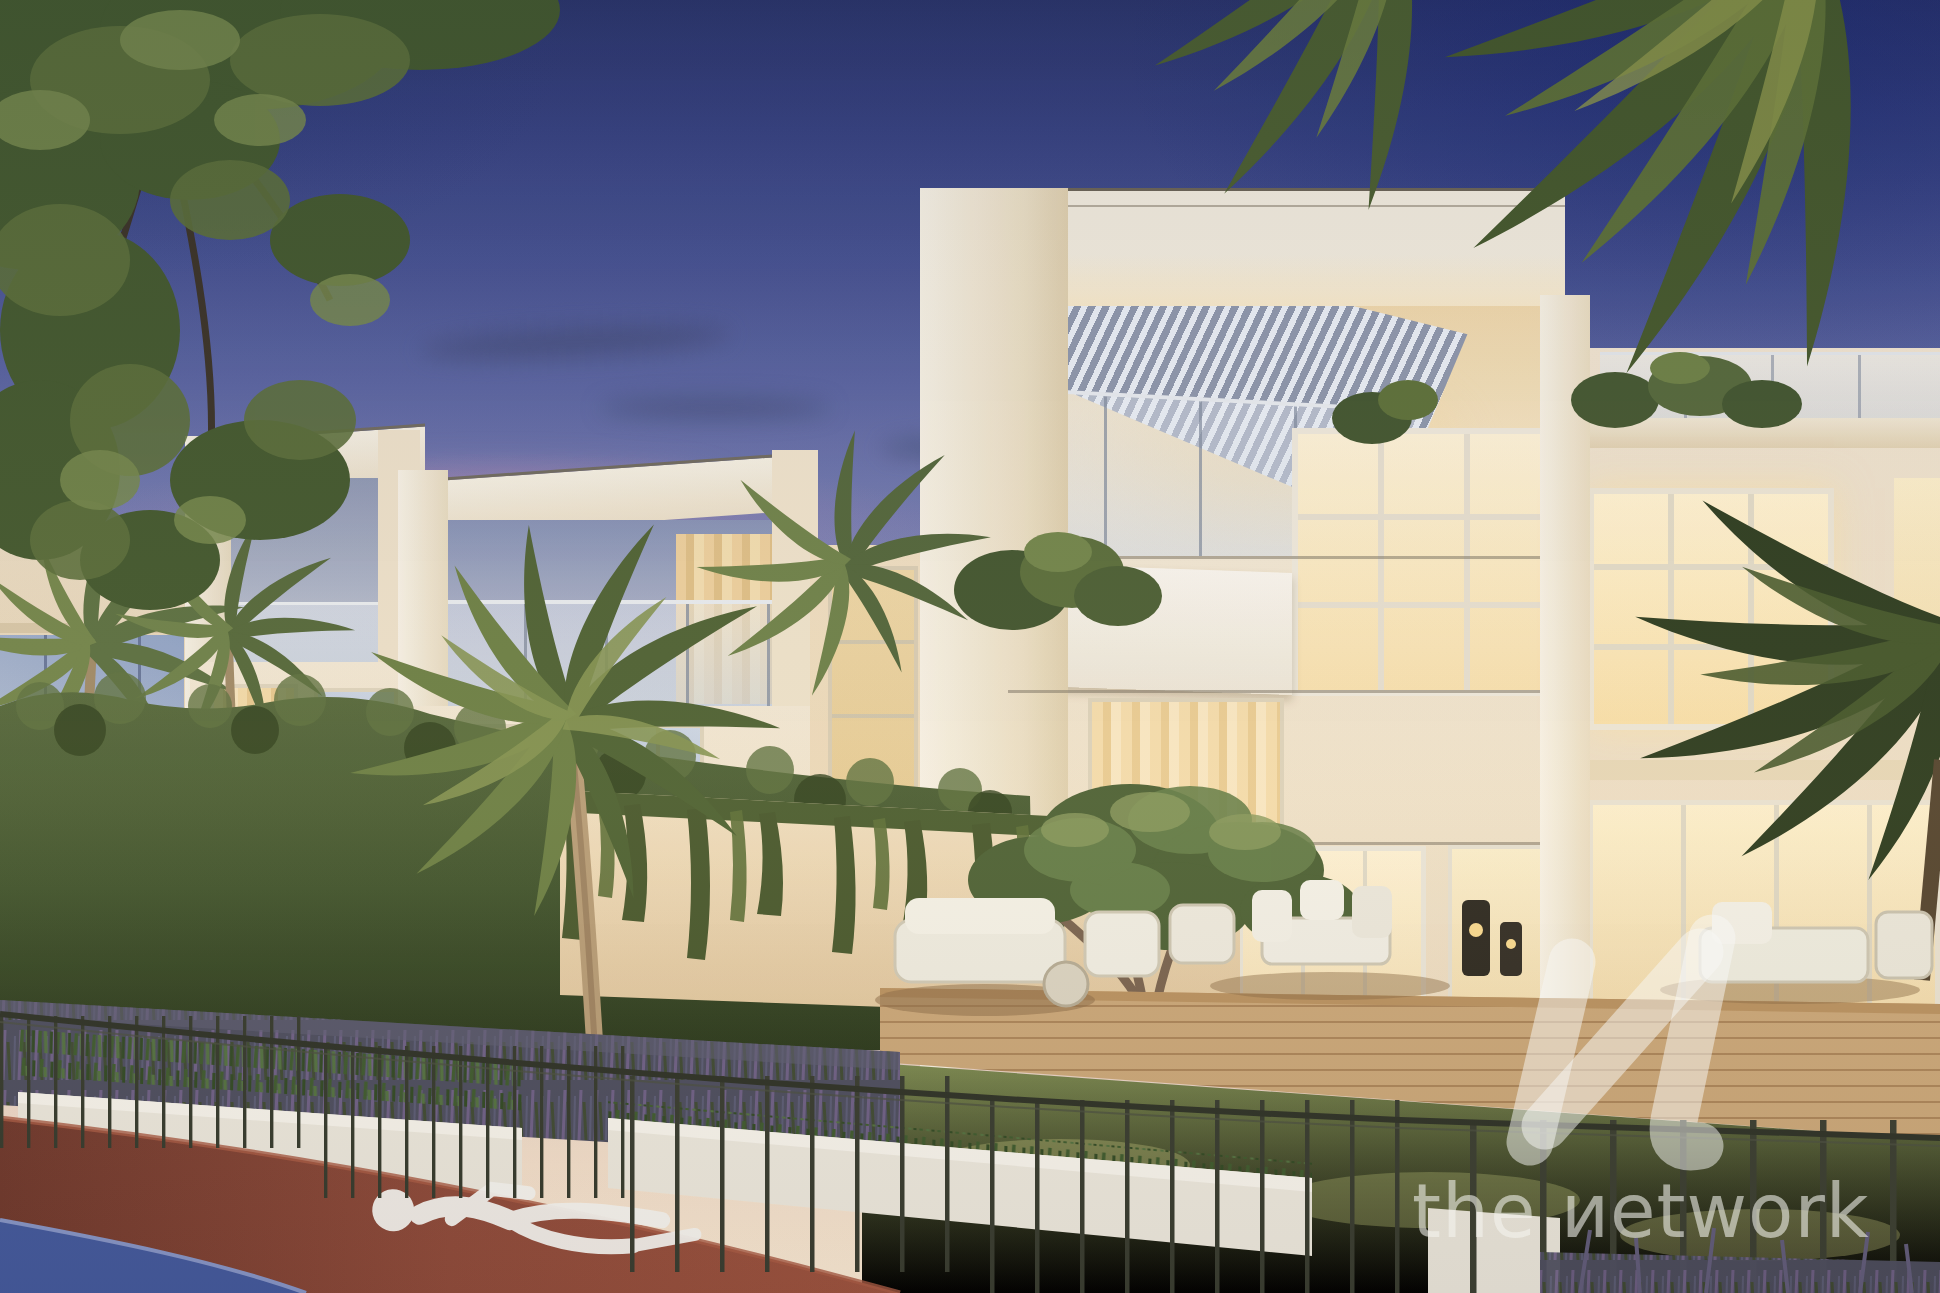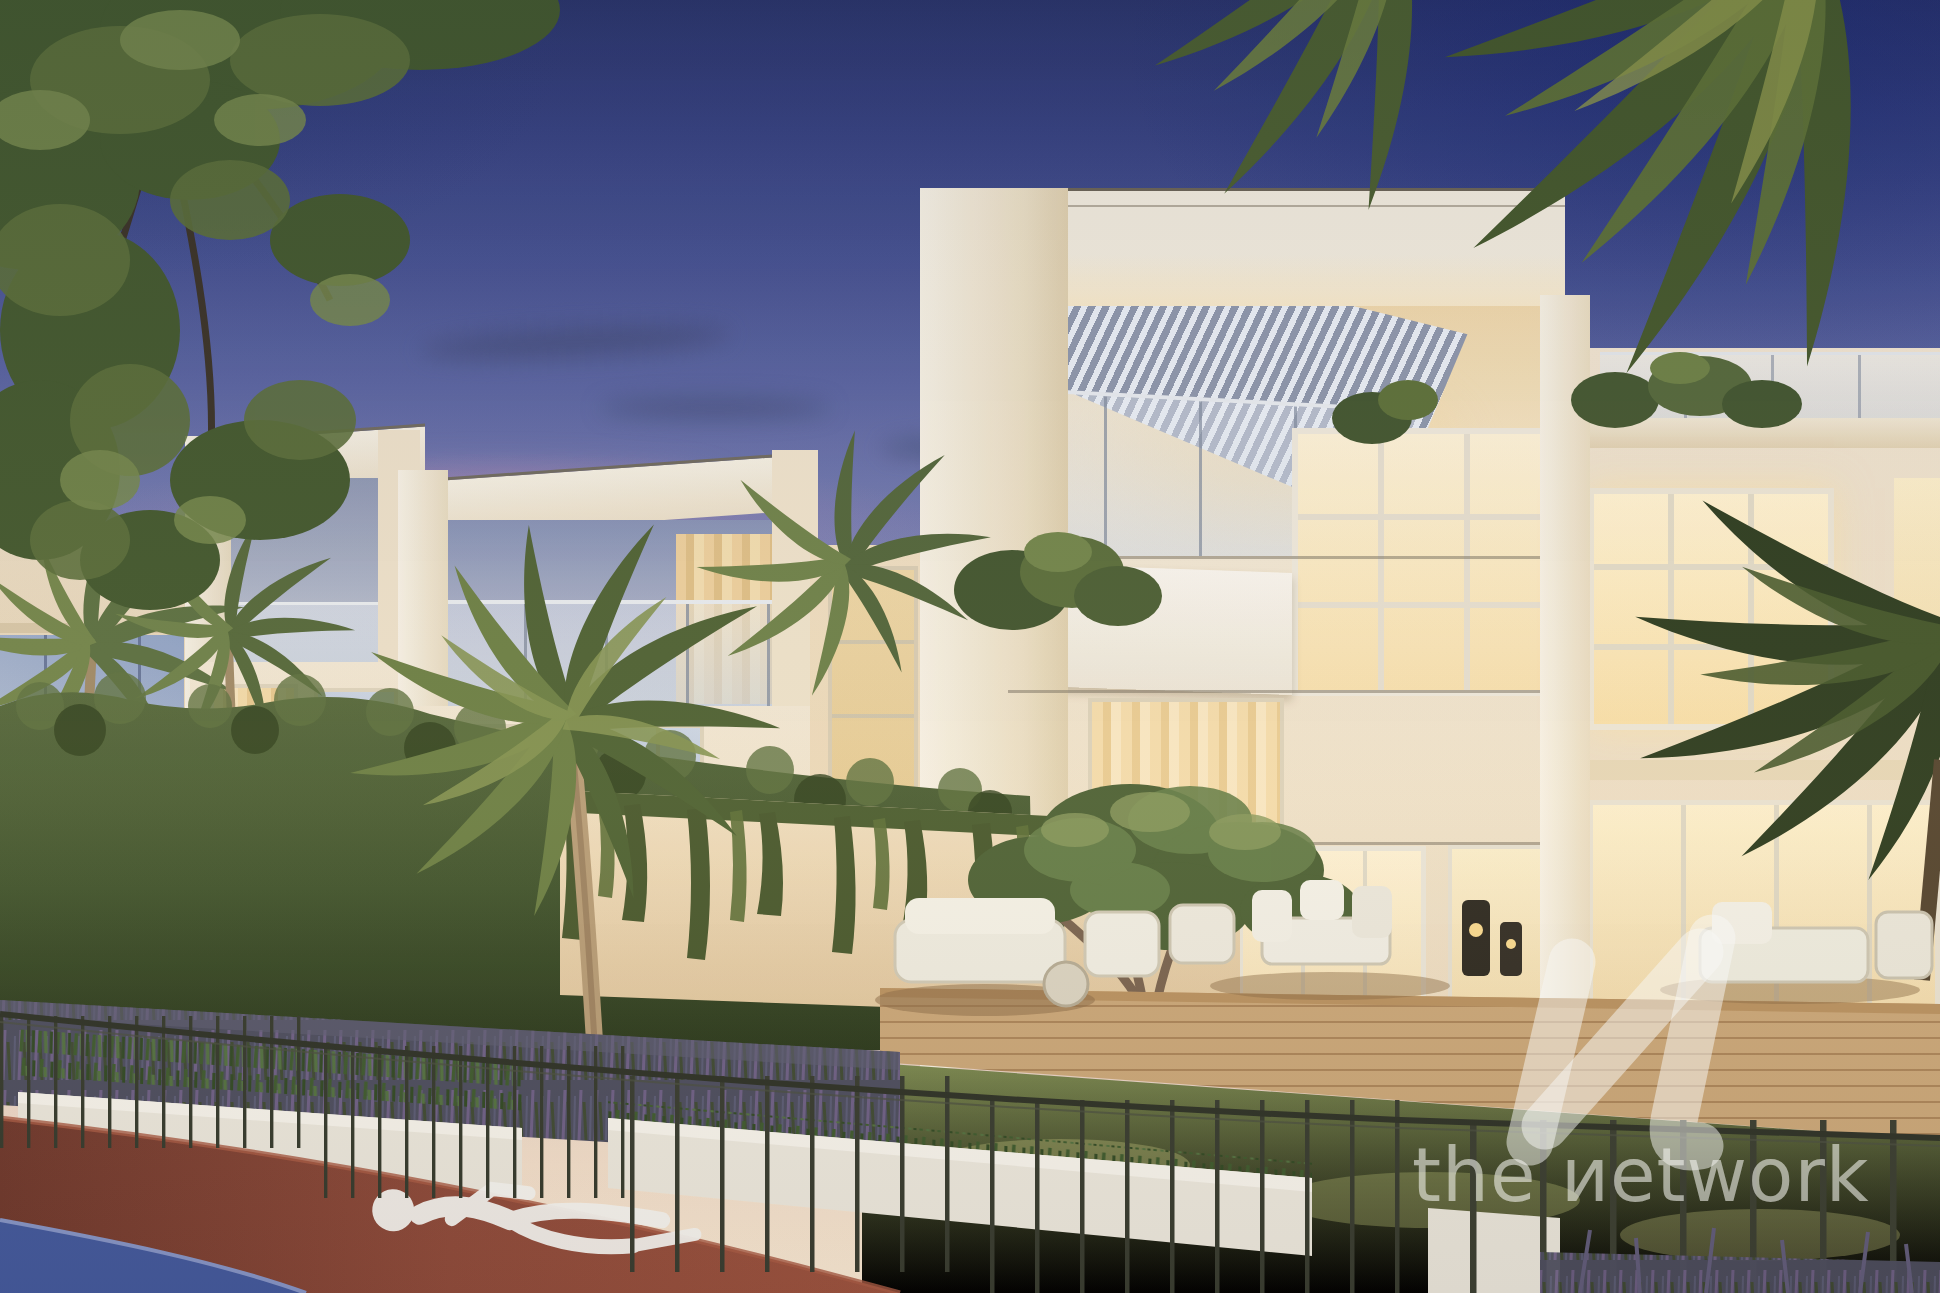--- a/index.html
+++ b/index.html
@@ -126,21 +126,21 @@
      linear-gradient(180deg,#fff2d0,#f8dfa8);box-shadow:0 0 34px rgba(255,226,160,.55);}
   .d-sliver{left:1894px;top:478px;width:46px;height:230px;background:linear-gradient(180deg,#fbedc9,#f2dcab);}
   .d-lowslab{left:1565px;top:760px;width:375px;height:20px;background:#e6d6b6;}
   .d-lowwin{left:1588px;top:800px;width:352px;height:225px;border:5px solid #e8e1d0;
      background:repeating-linear-gradient(90deg,transparent 0 88px,#ded6c2 88px 93px),
      linear-gradient(180deg,#fbeecb,#f1daab);}
 
   svg.layer{left:0;top:0;width:1940px;height:1293px;overflow:visible;}
 
   
-  .wm-text{left:1412px;top:1132px;width:520px;font-size:74px;font-weight:500;
+  .wm-text{left:1412px;top:1168px;width:520px;font-size:74px;font-weight:500;
      letter-spacing:1px;color:rgba(245,244,240,.58);white-space:nowrap;}
   .grade{left:0;top:0;width:100%;height:100%;pointer-events:none;
      background:linear-gradient(180deg,rgba(28,38,92,.07),rgba(255,228,188,.05) 62%,rgba(60,40,30,.06));}
 </style>
 </head>
 <body>
 
 <div class="scene">
 
   <div class="sky">

